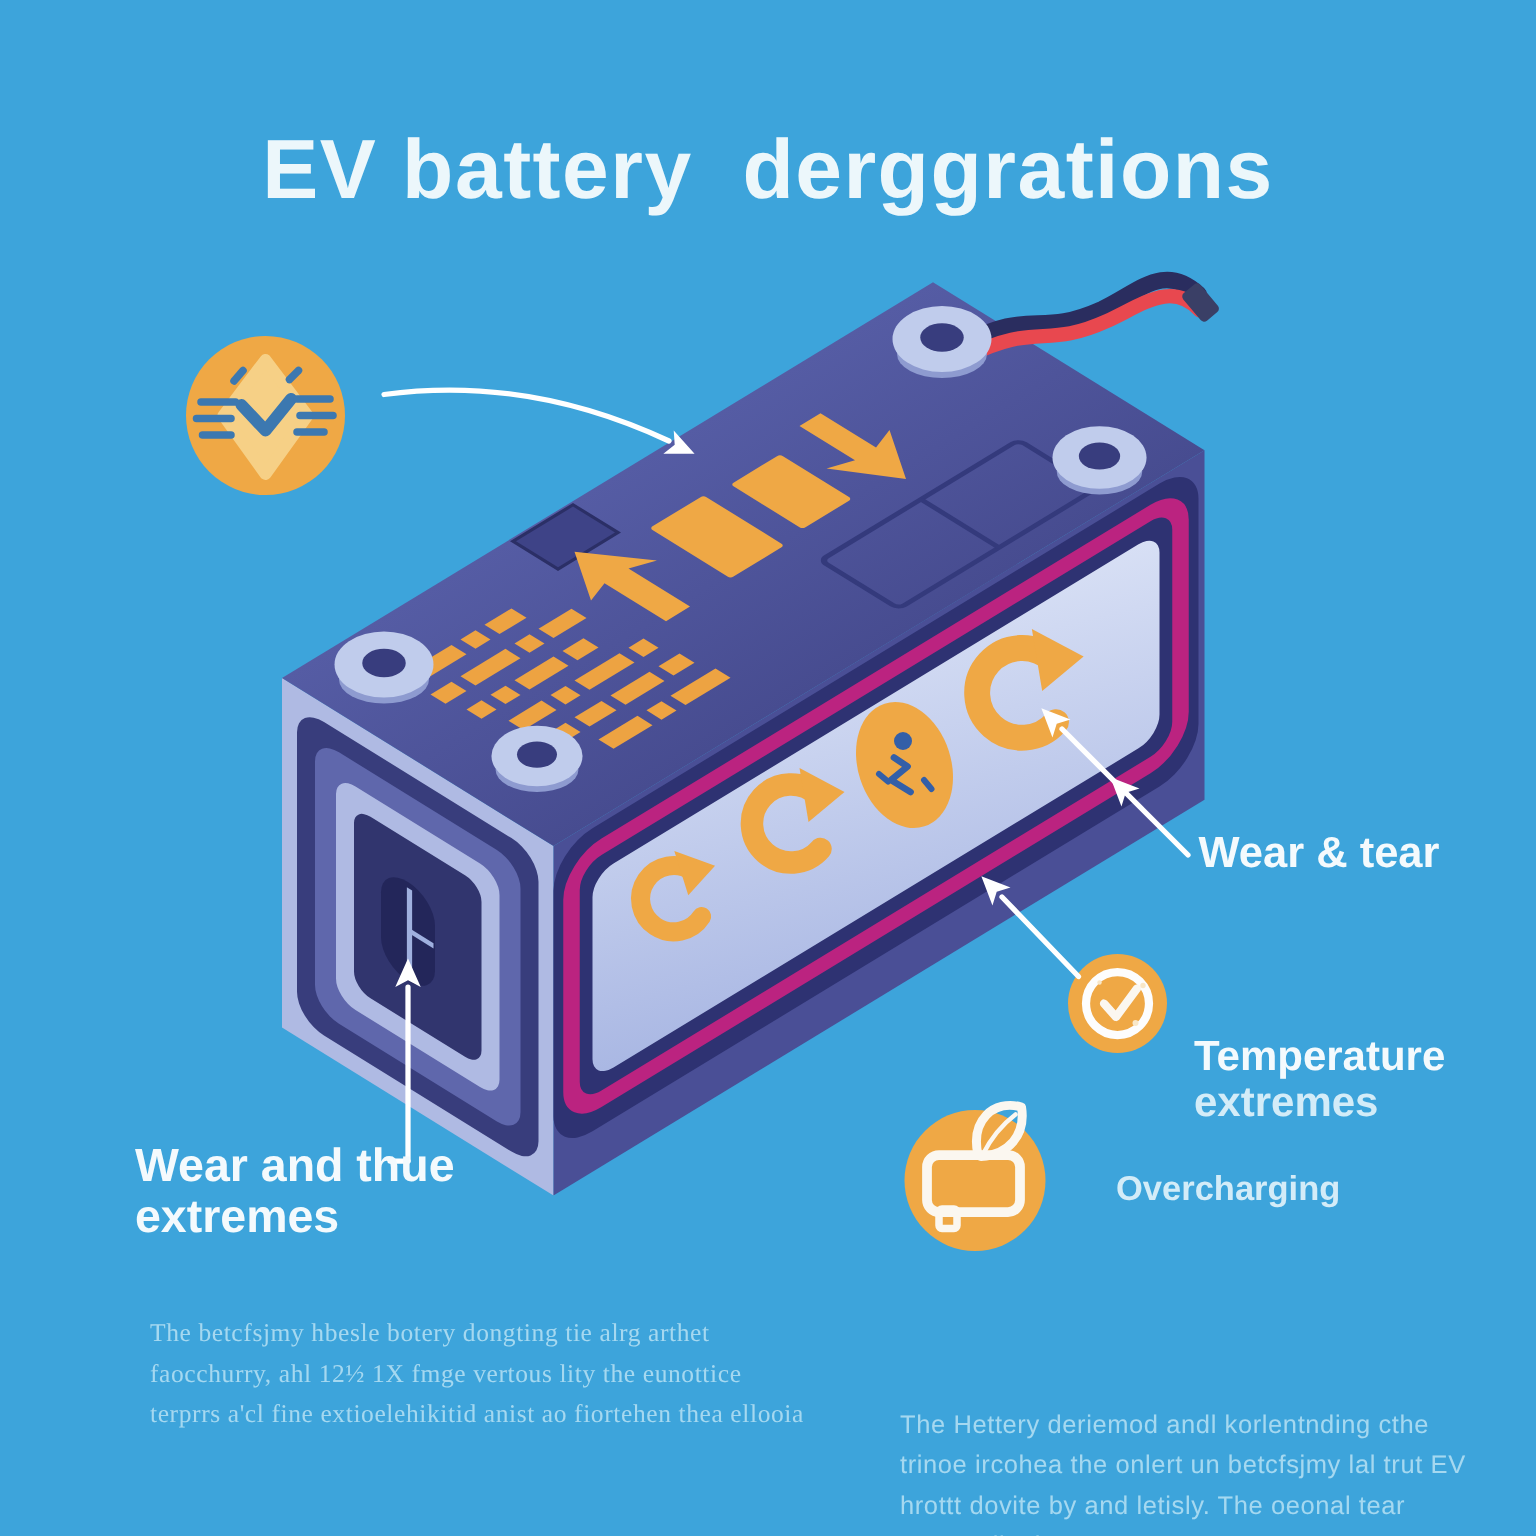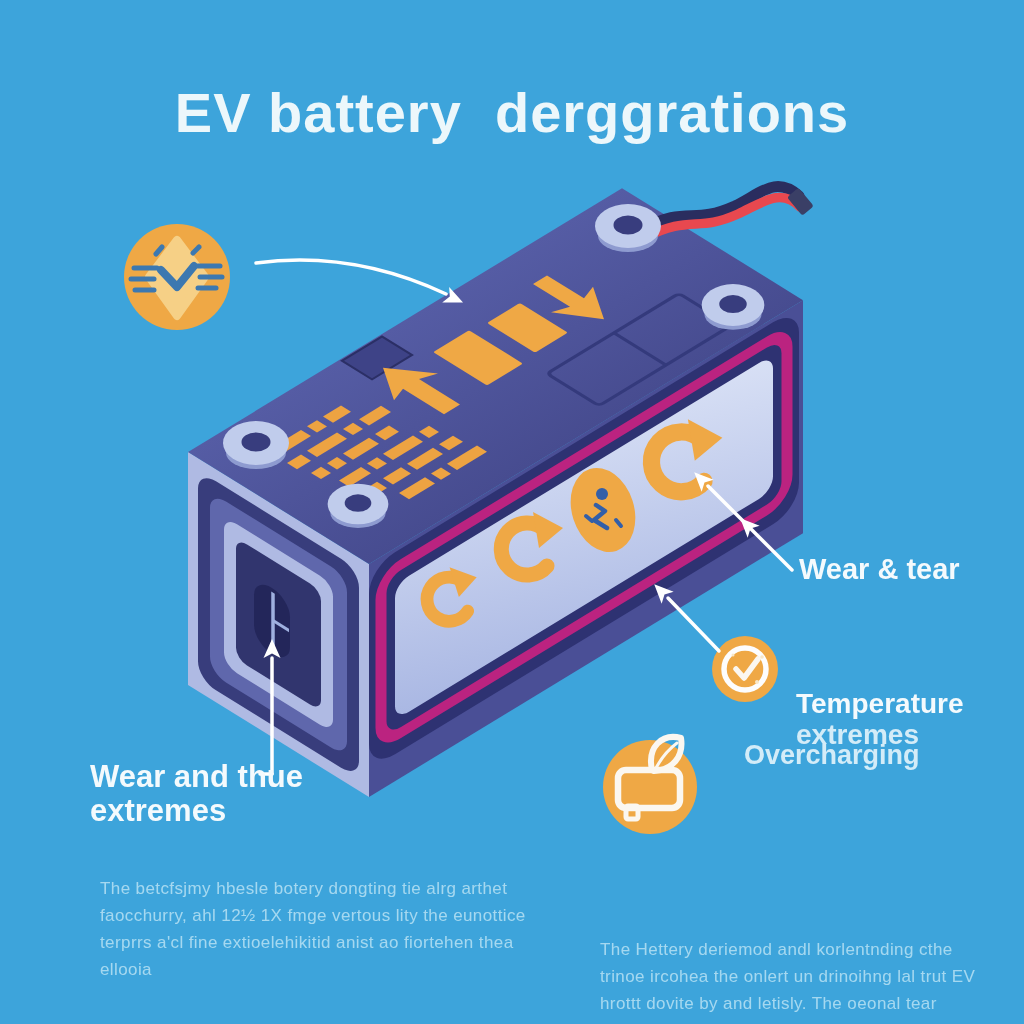--- a/index.html
+++ b/index.html
@@ -11,27 +11,27 @@
   .abs{position:absolute;}
   #title{
     left:0;right:0;top:80px;text-align:center;
     font-size:56px;font-weight:bold;letter-spacing:1px;
     color:var(--title_text,#ECF7FB);white-space:pre;
   }
   .label{font-weight:bold;color:var(--label_text,#F4FAFD);}
   #label-wear-tear{left:799px;top:553px;font-size:29px;}
   #label-temperature{left:796px;top:640px;font-size:28px;line-height:31px;margin-top:48px;}
   #label-temperature .dim{color:var(--label_text_dim,#CFE9F7);}
-  #label-overcharging{left:744px;top:740px;font-size:27px;color:var(--label_text_dim,#CFE9F7);}
+  #label-overcharging{left:744px;top:779px;font-size:23px;color:var(--label_text_dim,#CFE9F7);}
   #label-wear-extremes{left:90px;top:760px;font-size:31px;line-height:34px;}
   .para{
     font-size:17px;line-height:27px;letter-spacing:0.4px;
     color:var(--paragraph_text,#BCE4F5);opacity:0.82;
   }
-  #para-left{left:100px;top:875px;width:440px;}
+  #para-left{left:100px;top:875px;width:440px;font-family:Liberation Serif, serif;}
   #para-right{left:600px;top:888px;width:380px;margin-top:48px;}
   
   .fO{fill:var(--accent_orange,#EFA845);}
   .fOL{fill:var(--accent_orange_light,#F6D086);}
   .sW{stroke:var(--arrow_white,#FFFFFF);fill:none;stroke-width:3.5;stroke-linecap:round;}
   .aW{fill:var(--arrow_white,#FFFFFF);}
   .sIcon{stroke:var(--icon_blue,#3C78B0);fill:none;stroke-linecap:round;stroke-linejoin:round;}
   .sWhite{stroke:#FBF7F0;fill:none;stroke-linecap:round;stroke-linejoin:round;}
 </style>
 </head>
@@ -229,18 +229,18 @@
   </div>
 
   <div id="para-left" class="abs para">
     <div>The betcfsjmy hbesle botery dongting tie alrg arthet</div>
     <div>faocchurry, ahl 12½ 1X fmge vertous lity the eunottice</div>
     <div>terprrs a'cl fine extioelehikitid anist ao fiortehen thea ellooia</div>
   </div>
 
   <div id="para-right" class="abs para">
     <div>The Hettery deriemod andl korlentnding cthe</div>
-    <div>trinoe ircohea the onlert un drinoihng lal trut EV</div>
+    <div>trinoe ircohea the onlert un betcfsjmy lal trut EV</div>
     <div>hrottt dovite by and letisly. The oeonal tear</div>
     <div>prucrr ellooia.</div>
   </div>
 
 </div>
 
 </body></html>

